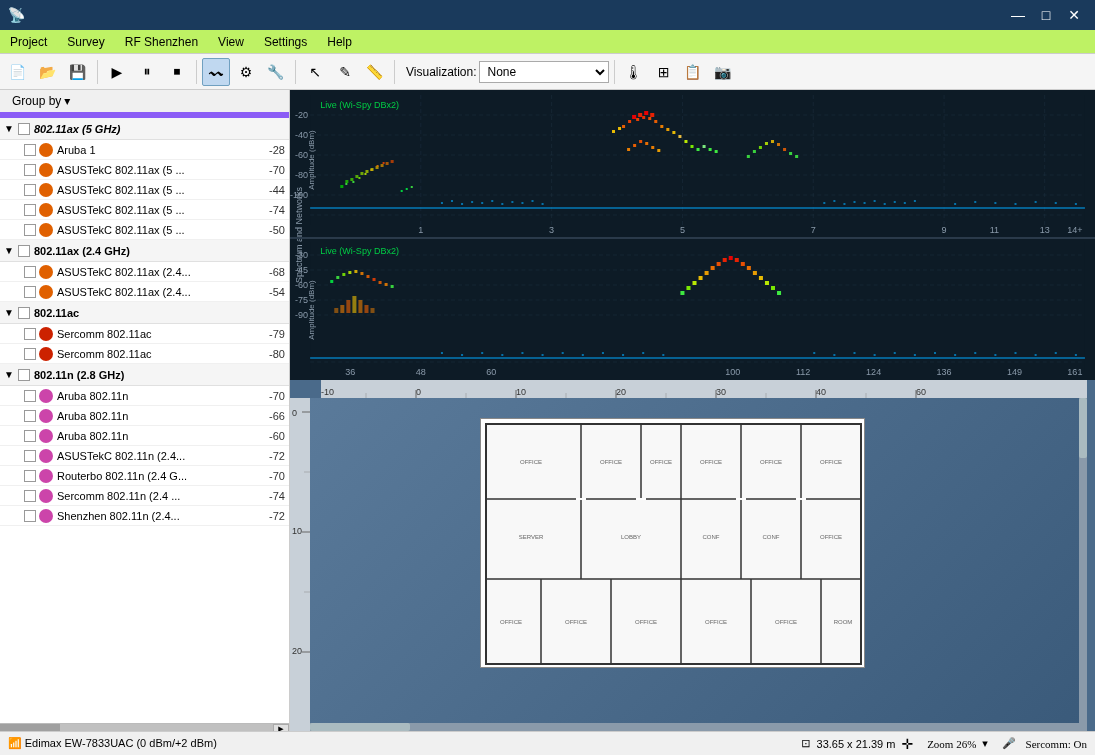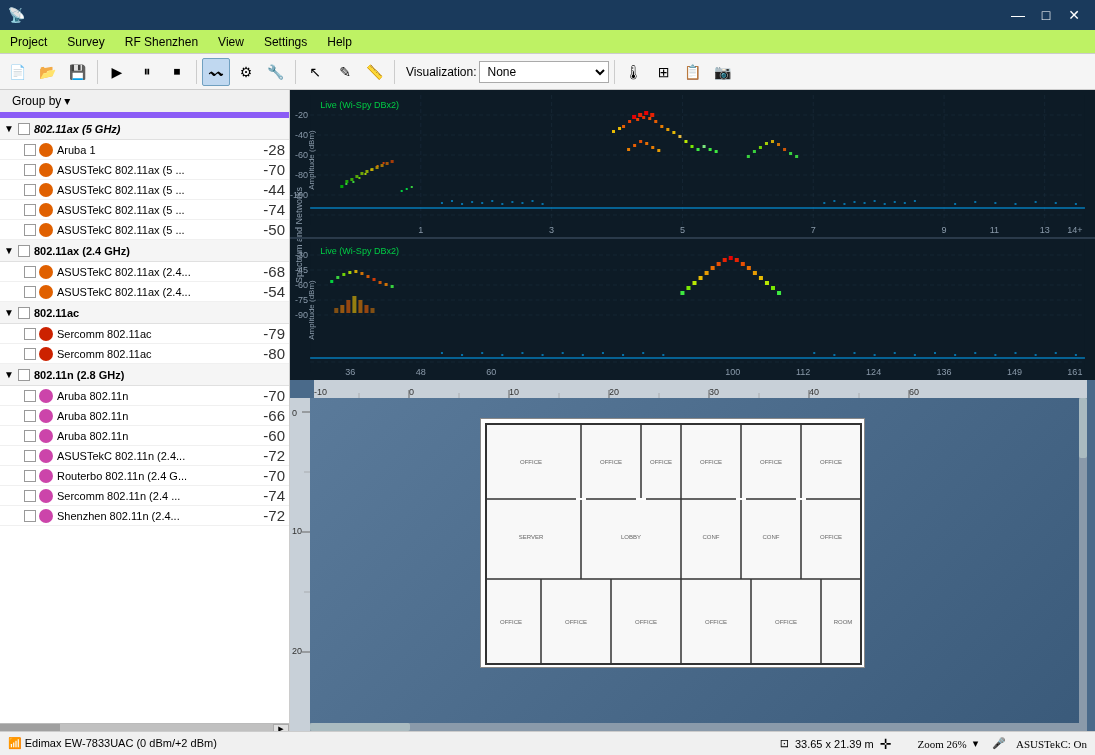--- a/index.html
+++ b/index.html
@@ -140,21 +140,21 @@
     .network-item {
       height: 20px;
       display: flex;
       align-items: center;
       padding: 0 4px 0 24px;
       font-size: 11px;
       border-bottom: 1px solid #f0f0f0;
     }
     .net-icon { width: 14px; height: 14px; border-radius: 50%; margin-right: 4px; flex-shrink: 0; }
     .net-name { flex: 1; overflow: hidden; text-overflow: ellipsis; white-space: nowrap; }
-    .net-signal { width: 42px; text-align: right; font-size: 15px; color: #333; }
+    .net-signal { width: 42px; text-align: right; font-size: 11px; color: #333; }
 
     
     .right-panel {
       flex: 1;
       display: flex;
       flex-direction: column;
       background: #1a2a3a;
       overflow: hidden;
     }
     .spectrum-area {
@@ -176,21 +176,21 @@
 
     
     .statusbar {
       height: 24px;
       background: #f0f0f0;
       border-top: 1px solid #ccc;
       display: flex;
       align-items: center;
       padding: 0 8px;
       font-size: 11px;
-      gap: 26px;
+      gap: 14px;
     }
     .statusbar-left { flex: 1; }
     .statusbar-center { display: flex; align-items: center; gap: 6px; }
     .statusbar-right { display: flex; align-items: center; gap: 6px; font-family: Liberation Serif, serif; }
 
     
     .network-list::-webkit-scrollbar { width: 8px; }
     .network-list::-webkit-scrollbar-track { background: #f0f0f0; }
     .network-list::-webkit-scrollbar-thumb { background: #bbb; border-radius: 4px; }
 
@@ -638,21 +638,21 @@
         </g>
       </svg>
     </div>
 
     <div style="position:relative; height:0;">
       
     </div>
 
     <div class="map-area">
 
-      <div style="position:absolute;top:0;left:24px;right:8px;height:18px;background:#c8d0d8;display:flex;align-items:flex-end;padding-bottom:1px;font-size:9px;color:#333;z-index:5;">
+      <div style="position:absolute;top:0;left:31px;right:8px;height:18px;background:#c8d0d8;display:flex;align-items:flex-end;padding-bottom:1px;font-size:9px;color:#333;z-index:5;">
         <span style="position:absolute;left:0px;">-10</span>
         <span style="position:absolute;left:95px;">0</span>
         <span style="position:absolute;left:195px;">10</span>
         <span style="position:absolute;left:295px;">20</span>
         <span style="position:absolute;left:395px;">30</span>
         <span style="position:absolute;left:495px;">40</span>
         <span style="position:absolute;left:595px;">60</span>
 
         <svg width="100%" height="18" style="position:absolute;top:0;left:0;">
           <line x1="95" y1="10" x2="95" y2="18" stroke="#666" stroke-width="1"></line>
@@ -753,15 +753,15 @@
   </div>
   <div class="statusbar-center">
     <span>⊡</span>
     <span>33.65 x 21.39 m</span>
     <span style="font-size:14px;">✛</span>
   </div>
   <div class="statusbar-right">
     <span>Zoom 26%</span>
     <span style="cursor:pointer;">▾</span>
     <span style="margin-left:8px;">🎤</span>
-    <span style="margin-left:4px;">ASUSTekC: On</span>
+    <span style="margin-left:4px;">Sercomm: On</span>
   </div>
 </div>
 
 </body></html>

